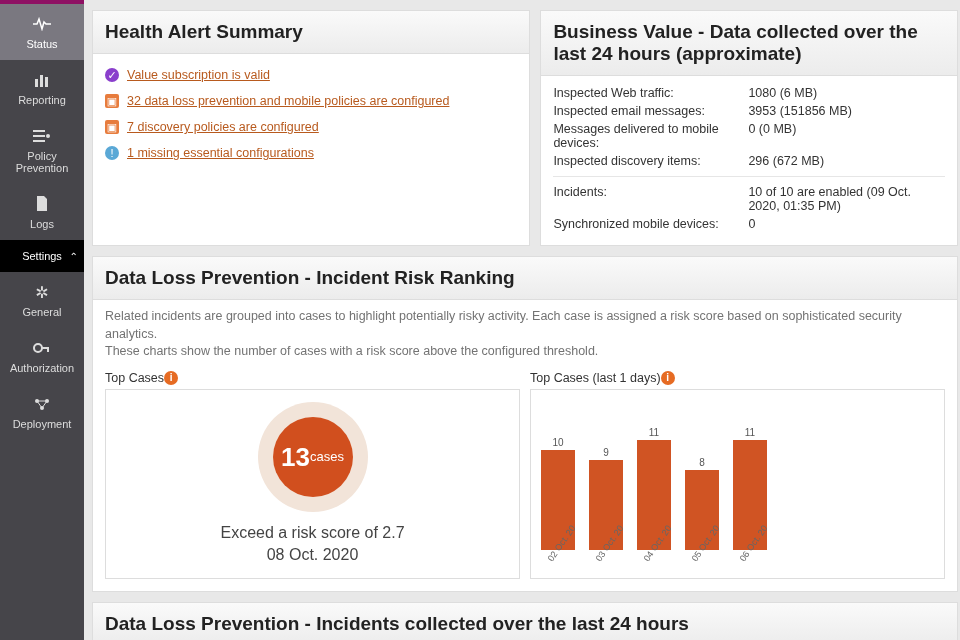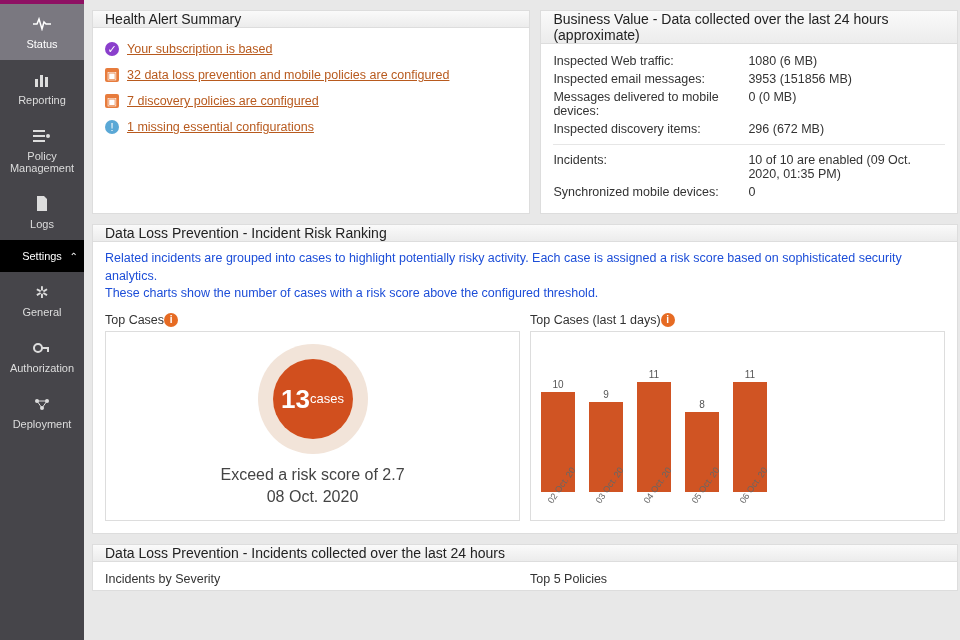--- a/index.html
+++ b/index.html
@@ -15,39 +15,39 @@
 .side-caret { position: absolute; right: 6px; top: 50%; transform: translateY(-50%); font-size: 10px; }
 .accent-bar { height: 4px; background: #8e1063; }
 
 
 .main { flex: 1; overflow-y: auto; padding: 0 2px 10px 8px; }
 .main::-webkit-scrollbar { width: 8px; }
 .main::-webkit-scrollbar-thumb { background: #bbb; border-radius: 4px; }
 
 .row { display: flex; gap: 10px; margin-top: 10px; }
 .panel { background: #fff; border: 1px solid #ddd; flex: 1; }
-.panel-hdr { background: linear-gradient(#fafafa,#ececec); padding: 0 12px; font-weight: normal; font-size: 14px; border-bottom: 1px solid #ddd; color: #222; }
+.panel-hdr { background: linear-gradient(#fafafa,#ececec); padding: 10px 12px; font-weight: bold; font-size: 19px; border-bottom: 1px solid #ddd; color: #222; }
 .panel-body { padding: 8px 12px 12px; font-size: 12.5px; }
 
 
 .alert-line { display: flex; align-items: center; gap: 8px; padding: 6px 0; }
 .alert-ico { width: 14px; height: 14px; display: inline-flex; align-items: center; justify-content: center; font-size: 11px; border-radius: 2px; }
 .alert-ico.ok { background: #8a3fcc; color: #fff; border-radius: 50%; }
 .alert-ico.cfg { background: #e77c3d; color: #fff; }
 .alert-ico.warn { background: #5aa8d6; color: #fff; border-radius: 50%; }
 .alert-link { color: #b85a1e; text-decoration: underline; cursor: pointer; }
 
 
 .kv { display: flex; padding: 2px 0; }
 .kv .k { flex: 0 0 195px; color: #333; }
 .kv .v { flex: 1; color: #333; }
 .kv-sep { border-top: 1px solid #e6e6e6; margin: 6px 0; }
 
 
-.desc { padding: 8px 12px 4px; font-size: 12.5px; color: #1d4ed8; line-height: 1.4; }
+.desc { padding: 8px 12px 4px; font-size: 12.5px; color: #737373; line-height: 1.4; }
 .charts-row { display: flex; gap: 10px; padding: 0 12px 12px; }
 .chart-col { flex: 1; }
 .chart-title { font-size: 12.5px; color: #333; padding: 6px 0 4px; display: flex; align-items: center; }
 .info-dot { width: 14px; height: 14px; background: #e66b23; border-radius: 50%; color: #fff; font-size: 10px; display: inline-flex; align-items: center; justify-content: center; font-weight: bold; }
 .chart-box { border: 1px solid #ddd; background: #fff; height: 190px; position: relative; overflow: hidden; }
 
 
 .donut-wrap { display: flex; flex-direction: column; align-items: center; justify-content: center; height: 100%; }
 .donut { width: 110px; height: 110px; border-radius: 50%; background: #f2e4d9; display: flex; align-items: center; justify-content: center; margin-bottom: 10px; }
 .donut-inner { width: 80px; height: 80px; border-radius: 50%; background: #d14f1e; color: #fff; display: flex; align-items: center; justify-content: center; }
@@ -95,21 +95,21 @@
     </div>
     <div class="side-item">
       <span class="side-ico">
         <svg width="18" height="14" viewBox="0 0 18 14">
             <rect x="0" y="1" width="12" height="2" fill="#ddd"></rect>
             <rect x="0" y="6" width="12" height="2" fill="#ddd"></rect>
             <rect x="0" y="11" width="12" height="2" fill="#ddd"></rect>
             <circle cx="15" cy="7" r="2" fill="#ddd"></circle>
           </svg>
       </span>
-      <span>Policy Management</span>
+      <span>Policy Prevention</span>
     </div>
     <div class="side-item">
       <span class="side-ico">
         <svg width="14" height="16" viewBox="0 0 14 16">
             <path d="M2 0 h7 l3 3 v12 h-10 z" fill="#ddd"></path>
           </svg>
       </span>
       <span>Logs</span>
     </div>
     <div class="side-item settings">
@@ -144,21 +144,21 @@
   </div>
 
   <div class="main">
 
     <div class="row">
       <div class="panel" style="flex:1.05">
         <div class="panel-hdr">Health Alert Summary</div>
         <div class="panel-body">
           <div class="alert-line">
             <span class="alert-ico ok">✓</span>
-            <a class="alert-link">Your subscription is based</a>
+            <a class="alert-link">Value subscription is valid</a>
           </div>
           <div class="alert-line">
             <span class="alert-ico cfg">▣</span>
             <a class="alert-link">32 data loss prevention and mobile policies are configured</a>
           </div>
           <div class="alert-line">
             <span class="alert-ico cfg">▣</span>
             <a class="alert-link">7 discovery policies are configured</a>
           </div>
           <div class="alert-line">

